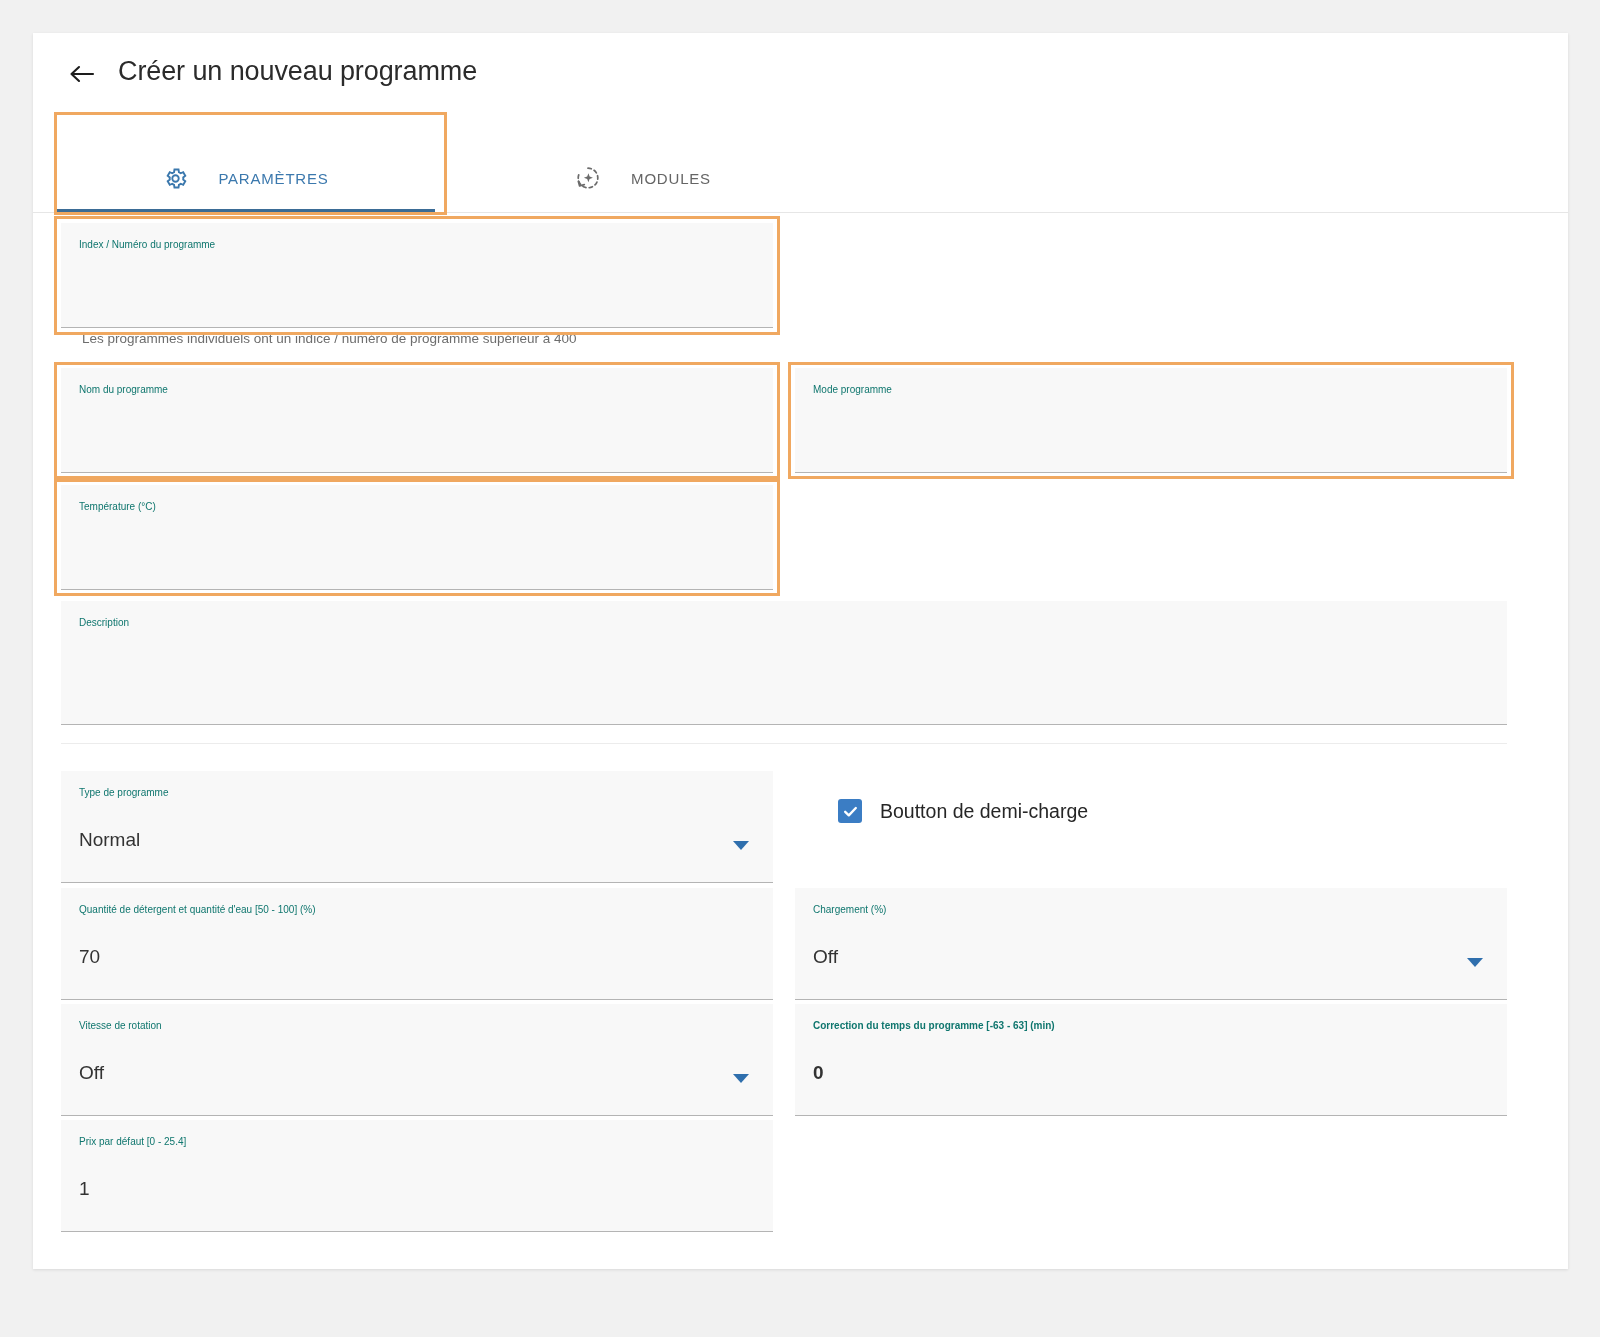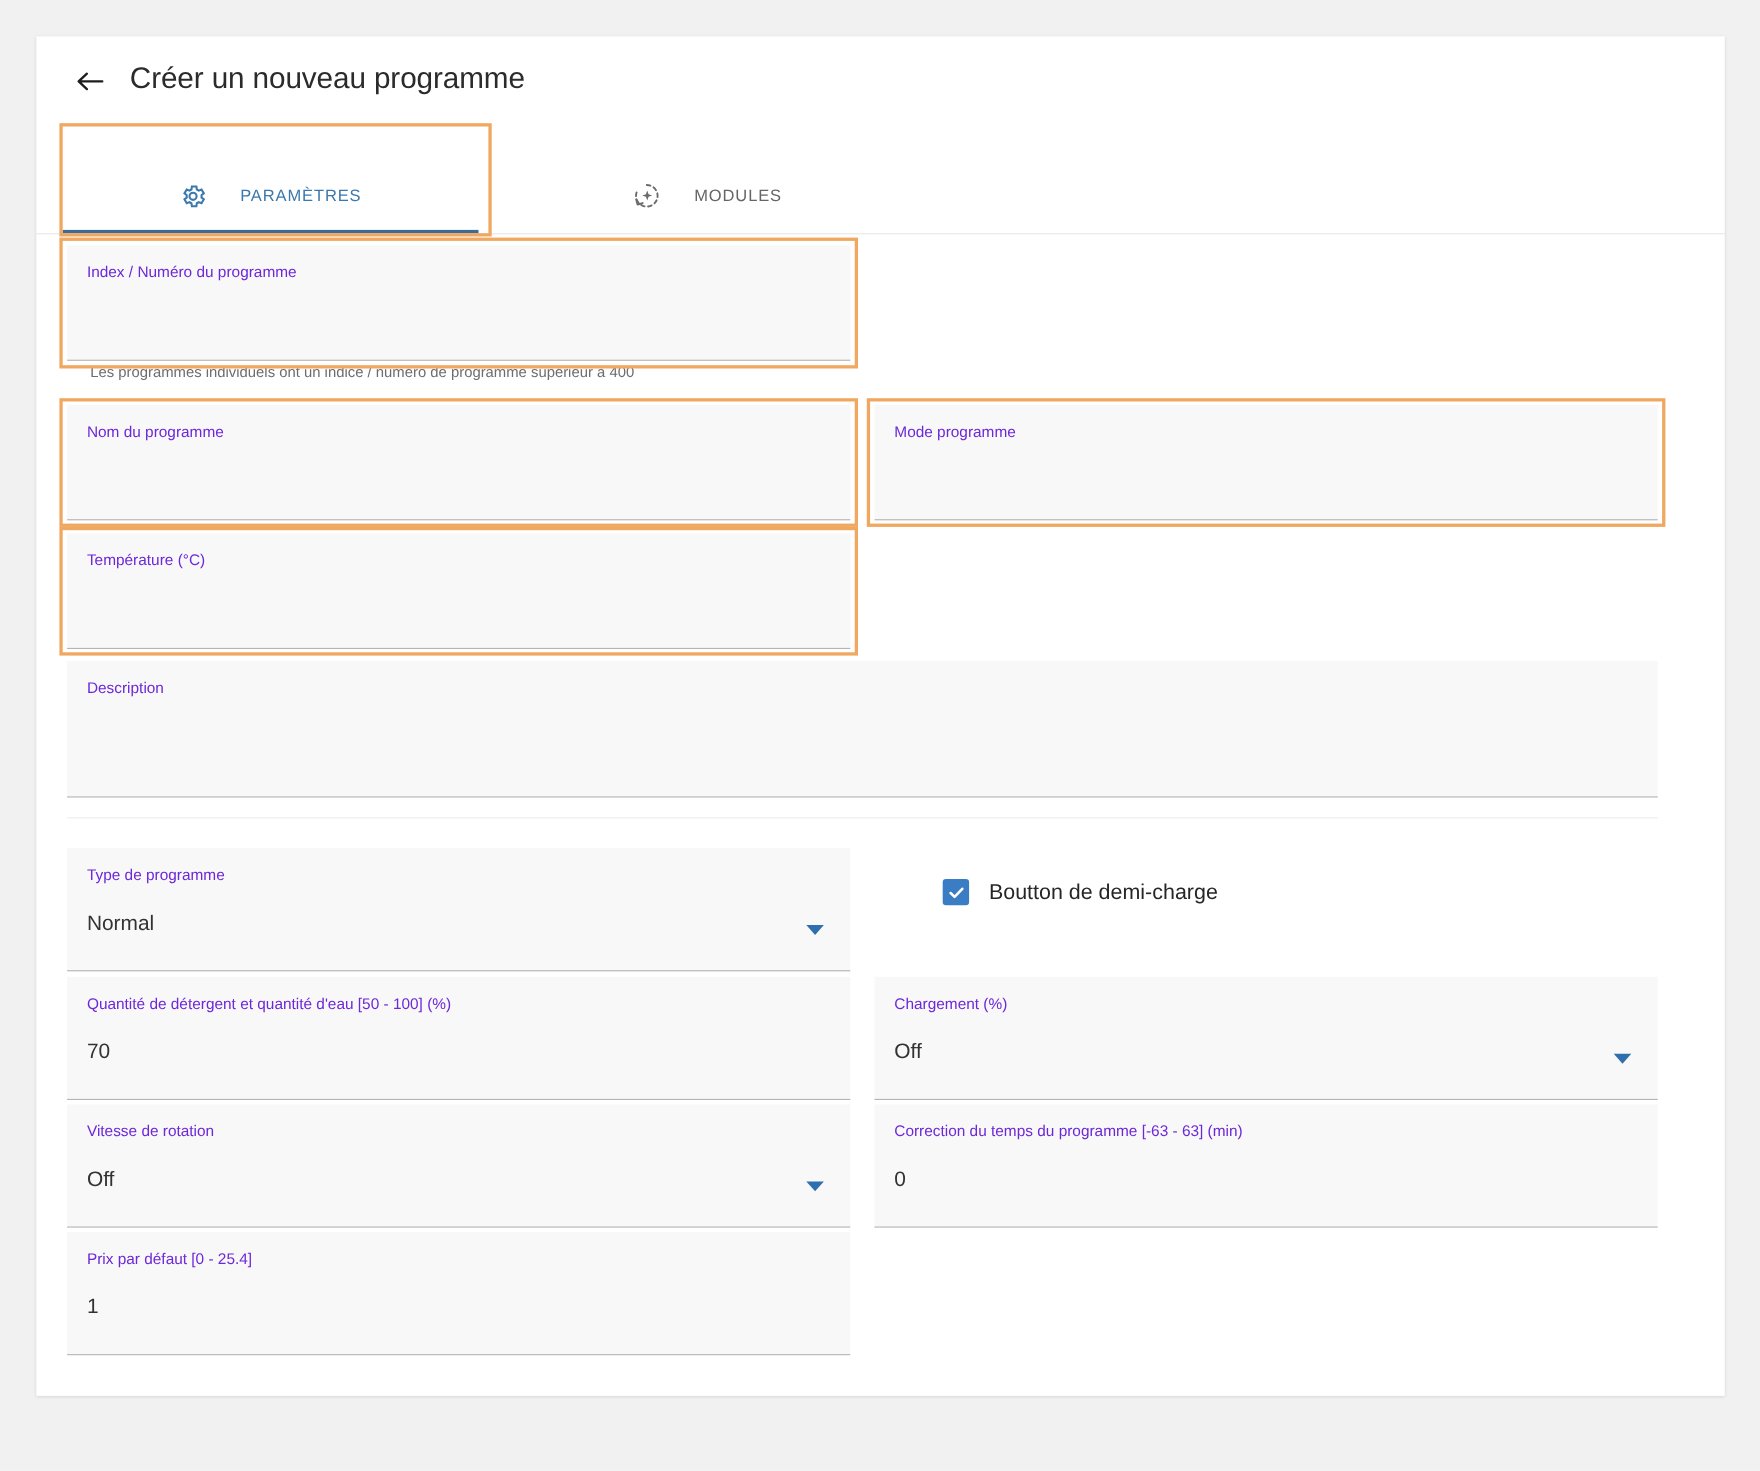--- a/index.html
+++ b/index.html
@@ -107,22 +107,22 @@
 
   
   .field {
     position: absolute;
     background: #f8f8f8;
     border-bottom: 1px solid #b4b4b4;
   }
   .field-label {
     position: absolute;
     left: 18px; top: 16px;
-    font-size: 14px;
-    color: #6d28d9;
+    font-size: 10px;
+    color: #0f766e;
     white-space: nowrap;
   }
   .field-value {
     position: absolute;
     left: 18px;
     font-size: 19px;
     color: #333333;
     white-space: nowrap;
   }
   .helper {
@@ -235,21 +235,21 @@
     </div>
 
     <div class="divider" style="left:28px; top:710px; width:1446px;"></div>
 
     <div class="field" style="left:28px; top:738px; width:712px; height:112px;">
       <span class="field-label">Type de programme</span>
       <span class="field-value" style="top:58px;">Normal</span>
       <span class="caret" style="right:24px; top:70px;"></span>
     </div>
 
-    <div class="check-row" style="left:781px; top:766px;padding-left:43px;">
+    <div class="check-row" style="left:762px; top:766px;padding-left:43px;">
       <span class="checkbox">
         <svg width="17" height="17" viewBox="0 0 16 16">
           <path d="M3 8.3 L6.4 11.6 L13 4.7" fill="none" stroke="#ffffff" stroke-width="2.2" stroke-linecap="round" stroke-linejoin="round"></path>
         </svg>
       </span>
       <span class="check-label">Boutton de demi-charge</span>
     </div>
 
     <div class="field" style="left:28px; top:855px; width:712px; height:112px;">
       <span class="field-label">Quantité de détergent et quantité d'eau [50 - 100] (%)</span>
@@ -261,21 +261,21 @@
       <span class="field-value" style="top:58px;">Off</span>
       <span class="caret" style="right:24px; top:70px;"></span>
     </div>
 
     <div class="field" style="left:28px; top:971px; width:712px; height:112px;text-decoration:underline;">
       <span class="field-label">Vitesse de rotation</span>
       <span class="field-value" style="top:58px;">Off</span>
       <span class="caret" style="right:24px; top:70px;"></span>
     </div>
 
-    <div class="field" style="left:762px; top:971px; width:712px; height:112px;">
+    <div class="field" style="left:762px; top:971px; width:712px; height:112px;font-weight:bold;">
       <span class="field-label">Correction du temps du programme [-63 - 63] (min)</span>
       <span class="field-value" style="top:58px;">0</span>
     </div>
 
     <div class="field" style="left:28px; top:1087px; width:712px; height:112px;">
       <span class="field-label">Prix par défaut [0 - 25.4]</span>
       <span class="field-value" style="top:58px;">1</span>
     </div>
 
     <div class="hl" style="left:21px; top:79px; width:393px; height:103px;"></div>

